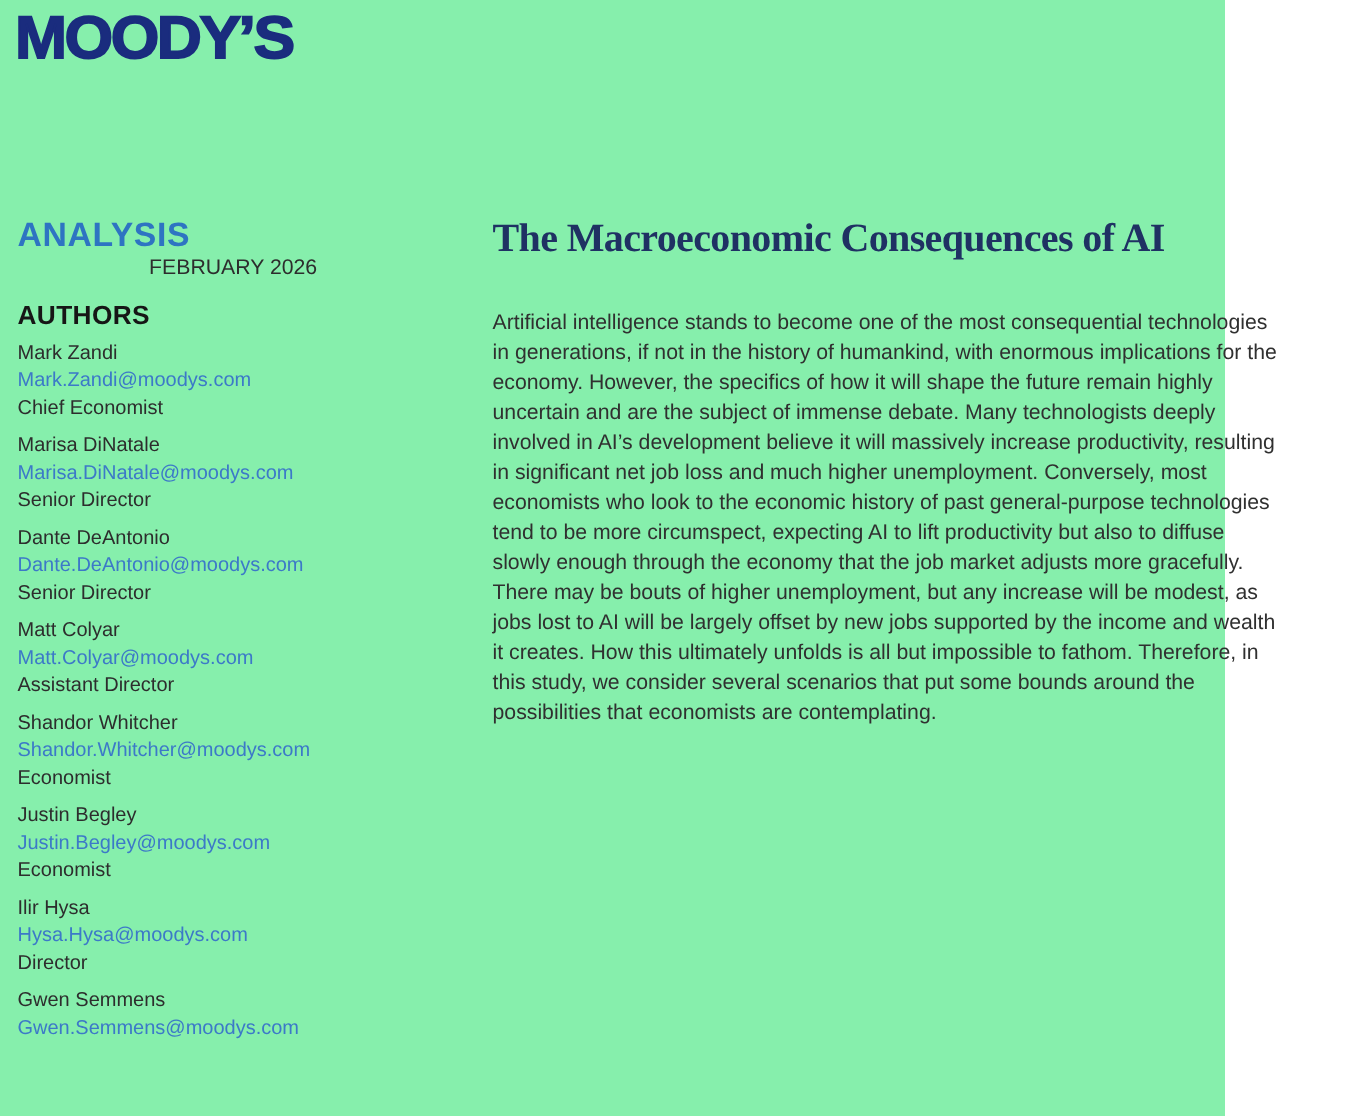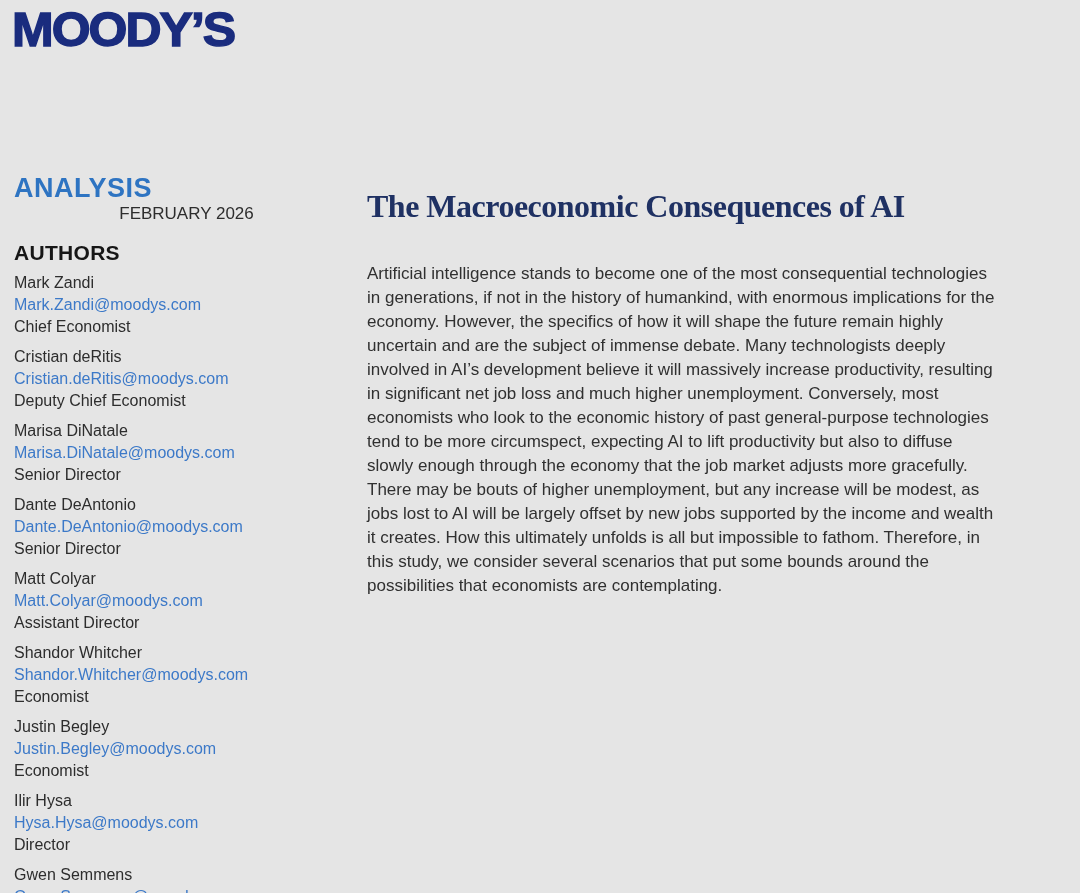--- a/index.html
+++ b/index.html
@@ -2,21 +2,21 @@
 <html style="--brand-navy: #1A2C7E; --analysis-blue: #2E74C2; --link-blue: #3C79C8; --title-navy: #1F3163;"><head>
 <meta charset="utf-8">
 <style>
   * { margin: 0; padding: 0; box-sizing: border-box; }
   html, body {
     width: 1080px; height: 893px;
     background: #ffffff;
     overflow: hidden;
     font-family: "Liberation Sans", sans-serif;
   }
-  .page { position: relative; width: 1080px; height: 893px; background: #e5e5e5; }
+  .page { position: relative; width: 980px; height: 893px; background: #86efac; }
 
   
   .logo {
     position: absolute; left: 12px; top: 2px;
     font-family: "Liberation Sans", sans-serif;
     font-weight: bold;
     font-size: 50px;
     letter-spacing: -2px;
     color: var(--brand-navy, #1A2C7E);
     -webkit-text-stroke: 1.5px var(--brand-navy, #1A2C7E);
@@ -48,21 +48,21 @@
   }
   .author-email {
     display: block;
     font-size: 16px; line-height: 22px;
     color: var(--link-blue, #3C79C8);
     text-decoration: none;
     cursor: pointer;
   }
 
   
-  .article { position: absolute; left: 367px; top: 170px; width: 636px; margin-top: 16px; }
+  .article { position: absolute; left: 394px; top: 170px; width: 636px; }
   .article-title {
     font-family: "Liberation Serif", serif;
     font-weight: bold;
     font-size: 32px;
     letter-spacing: -0.5px;
     color: var(--title-navy, #1F3163);
     line-height: 40px;
     white-space: nowrap;
   }
   .article-body {
@@ -84,25 +84,20 @@
     <div class="category">ANALYSIS</div>
     <div class="pub-date">FEBRUARY 2026</div>
     <div class="authors-heading">AUTHORS</div>
 
     <div class="author">
       <div class="author-name">Mark Zandi</div>
       <a class="author-email">Mark.Zandi@moodys.com</a>
       <div class="author-title">Chief Economist</div>
     </div>
 
-    <div class="author">
-      <div class="author-name">Cristian deRitis</div>
-      <a class="author-email">Cristian.deRitis@moodys.com</a>
-      <div class="author-title">Deputy Chief Economist</div>
-    </div>
 
     <div class="author">
       <div class="author-name">Marisa DiNatale</div>
       <a class="author-email">Marisa.DiNatale@moodys.com</a>
       <div class="author-title">Senior Director</div>
     </div>
 
     <div class="author">
       <div class="author-name">Dante DeAntonio</div>
       <a class="author-email">Dante.DeAntonio@moodys.com</a>

